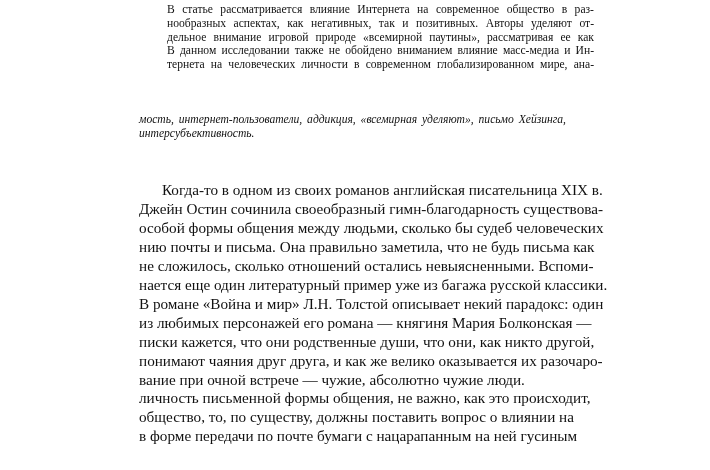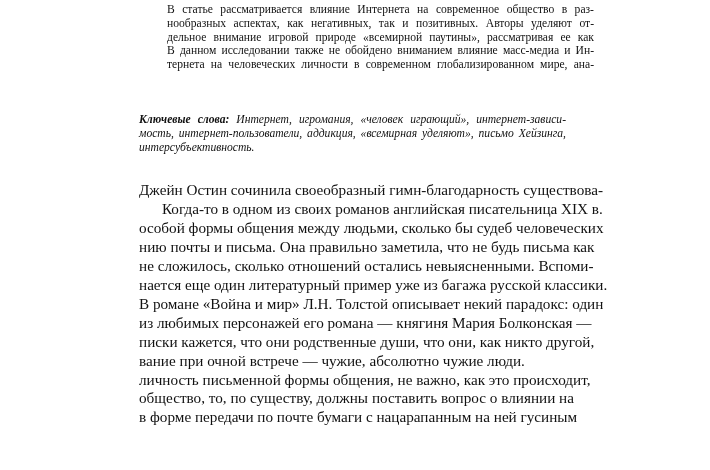--- a/index.html
+++ b/index.html
@@ -71,36 +71,36 @@
 
   <div class="abstract">
     <span class="ln">В статье рассматривается влияние Интернета на современное общество в раз-</span>
     <span class="ln">нообразных аспектах, как негативных, так и позитивных. Авторы уделяют от-</span>
     <span class="ln">дельное внимание игровой природе «всемирной паутины», рассматривая ее как</span>
     <span class="ln">В данном исследовании также не обойдено вниманием влияние масс-медиа и Ин-</span>
     <span class="ln">тернета на человеческих личности в современном глобализированном мире, ана-</span>
   </div>
 
   <div class="keywords">
-    <span class="ln"><b class="kw-label">Ключевые слова:</b><span> Интернет, игромания, «человек играющий», интернет-зависи-</span></span>
     <span class="ln">мость, интернет-пользователи, аддикция, «всемирная уделяют», письмо Хейзинга,</span>
     <span class="ln last">интерсубъективность.</span>
   </div>
 
   <div class="body-text">
     <div>
+      <span class="ln indent">Когда-то в одном из своих романов английская писательница XIX в.</span>
       <span class="ln">Джейн Остин сочинила своеобразный гимн-благодарность существова-</span>
-      <span class="ln indent">Когда-то в одном из своих романов английская писательница XIX в.</span>
       <span class="ln">особой формы общения между людьми, сколько бы судеб человеческих</span>
       <span class="ln">нию почты и письма. Она правильно заметила, что не будь письма как</span>
       <span class="ln">не сложилось, сколько отношений остались невыясненными. Вспоми-</span>
       <span class="ln">нается еще один литературный пример уже из багажа русской классики.</span>
       <span class="ln">В романе  «Война и мир» Л.Н. Толстой описывает некий парадокс: один</span>
       <span class="ln">из любимых персонажей его романа — княгиня Мария Болконская —</span>
       <span class="ln">писки кажется, что они родственные души, что они, как никто другой,</span>
+      <span class="ln">понимают чаяния друг друга, и как же велико оказывается их разочаро-</span>
       <span class="ln last">вание при очной  встрече — чужие, абсолютно чужие люди.</span>
     </div>
     <div>
       <span class="ln">личность письменной формы общения, не важно, как это происходит,</span>
       <span class="ln">общество,  то, по существу, должны поставить вопрос о влиянии на</span>
       <span class="ln">в форме передачи по почте бумаги с нацарапанным на ней гусиным</span>
 
     </div>
   </div>
 

